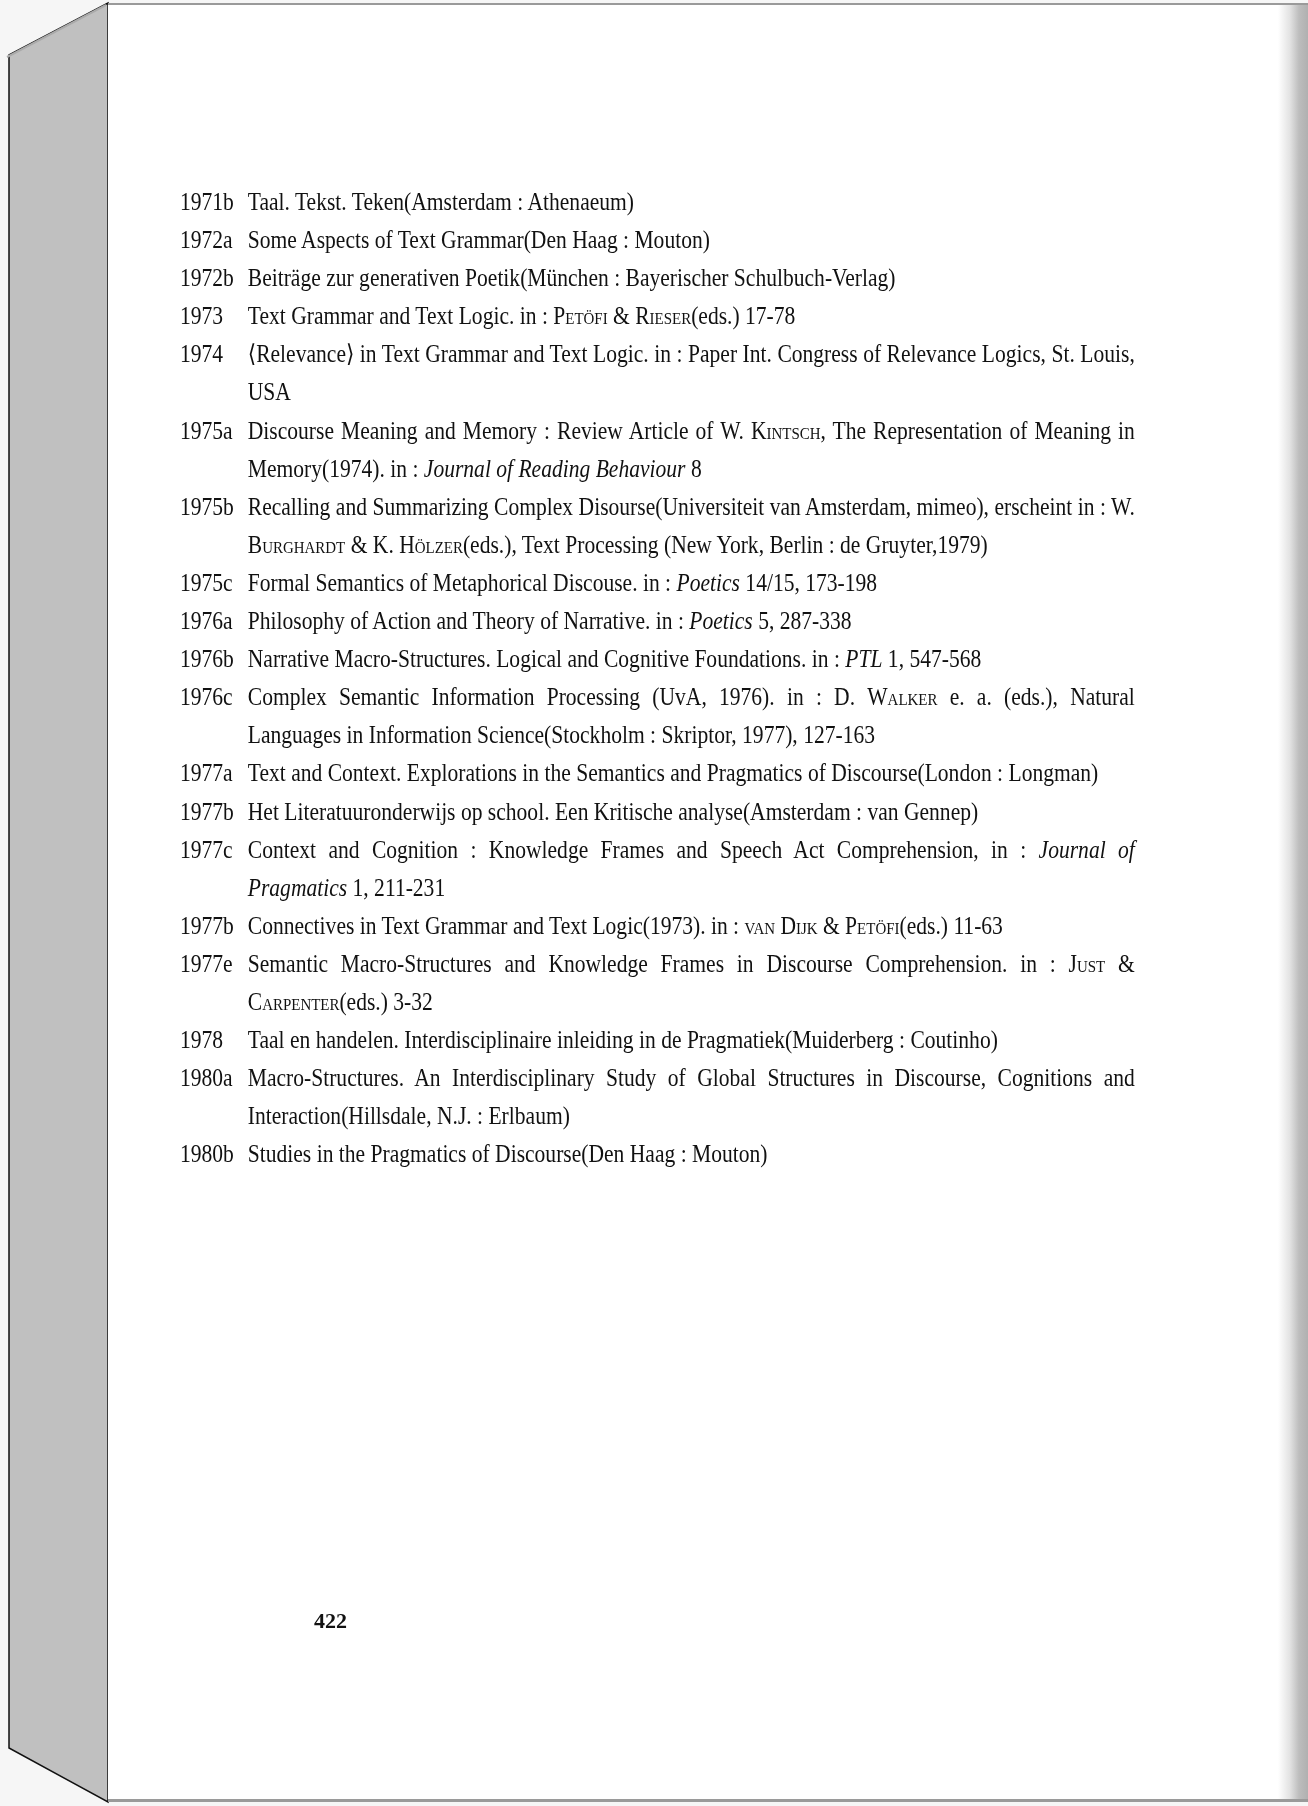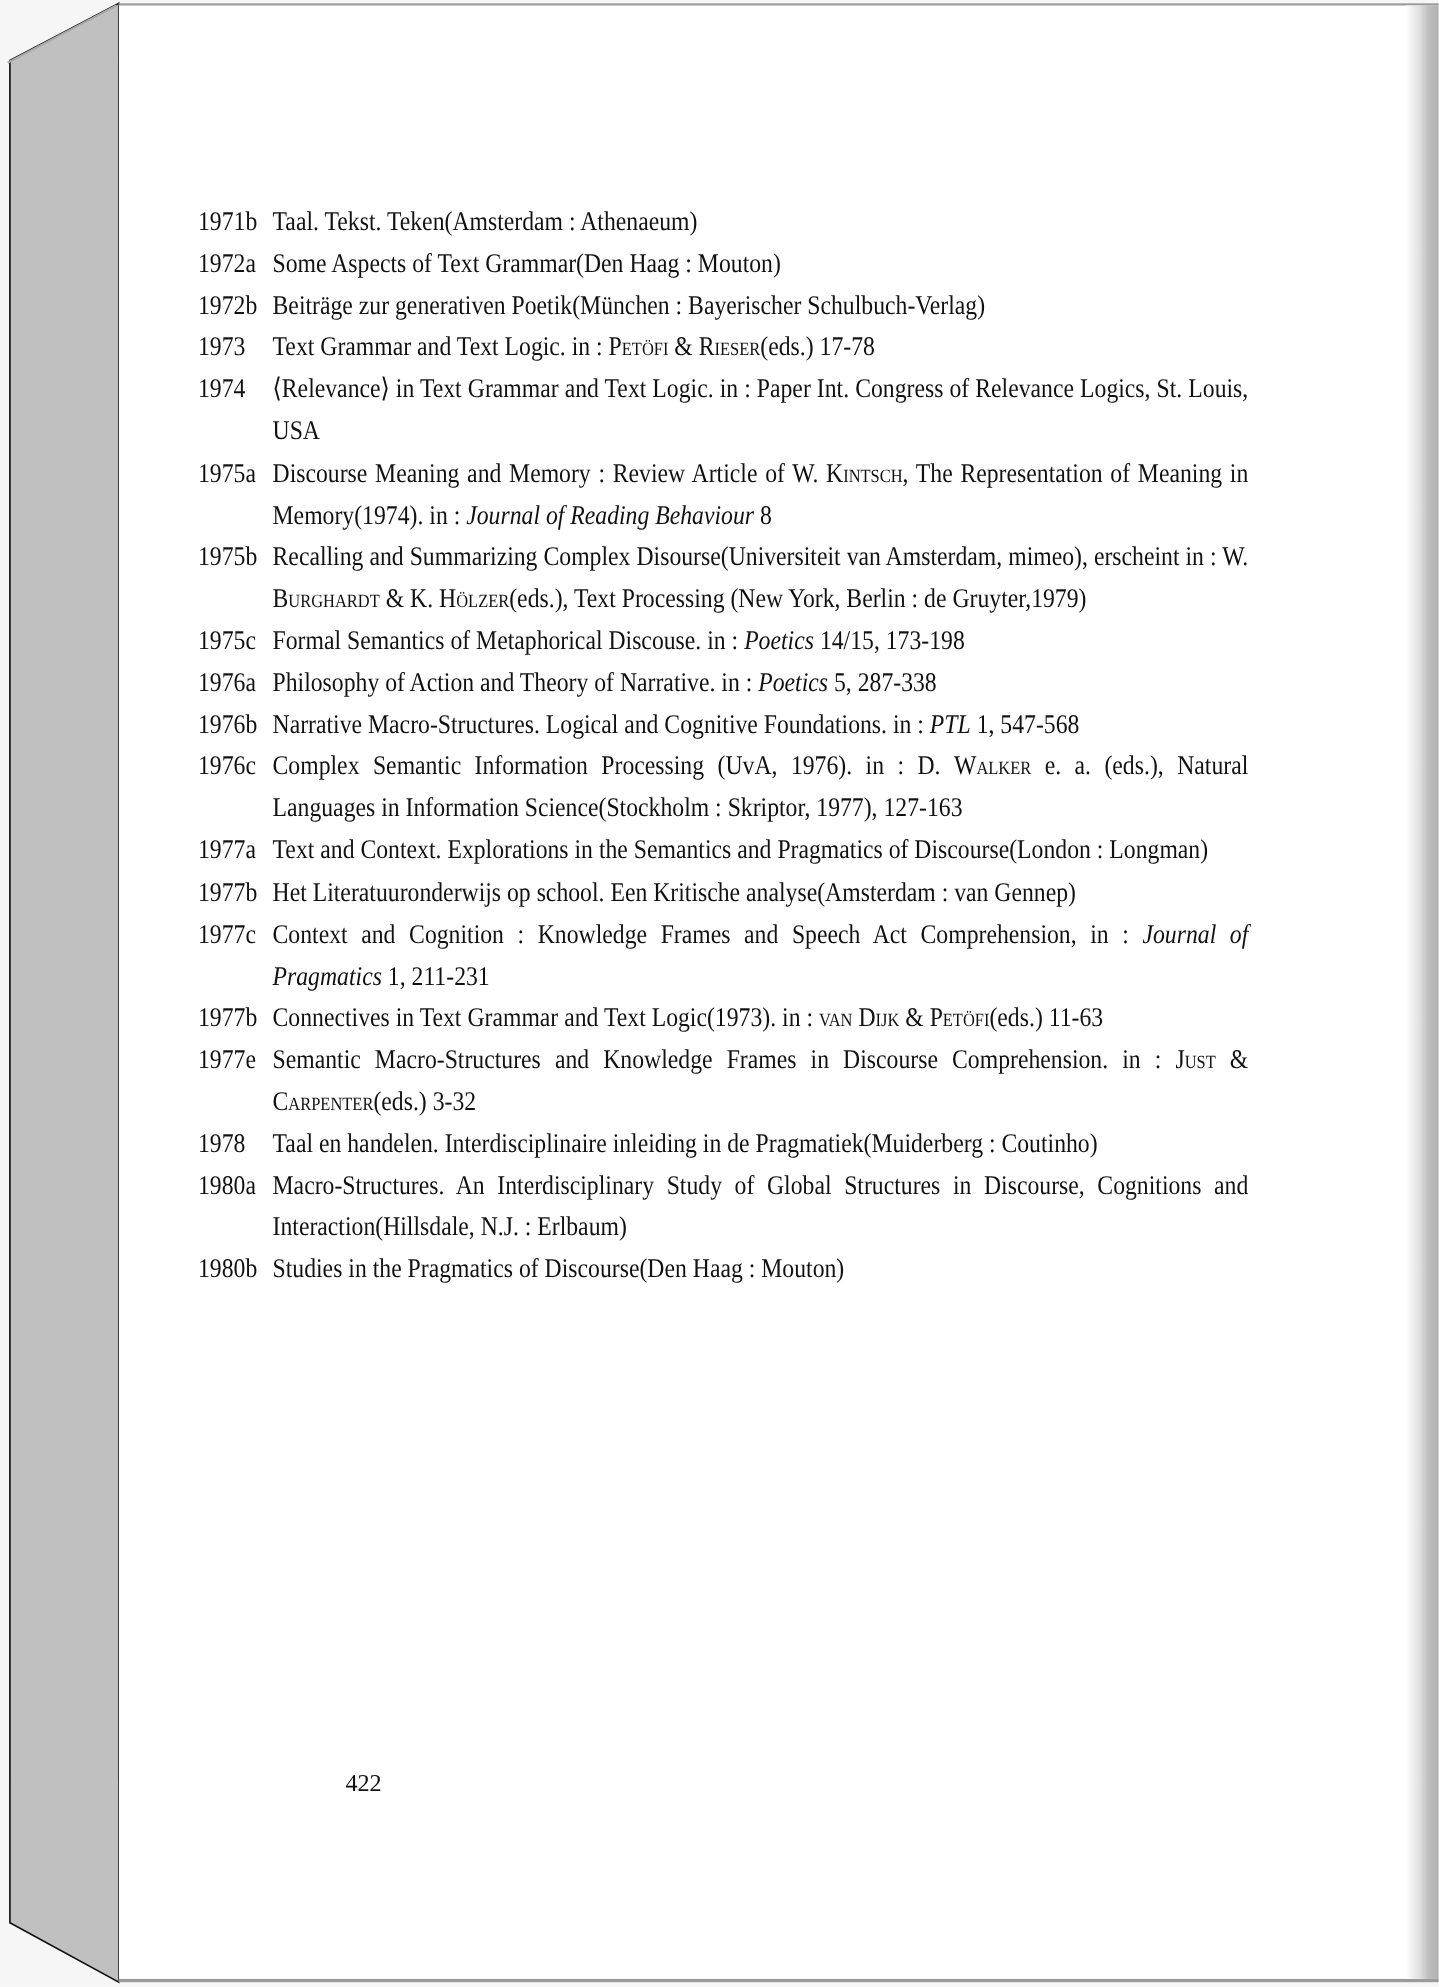--- a/index.html
+++ b/index.html
@@ -30,21 +30,21 @@
   }
   .entry { position:relative; padding-left:77px; }
   .entry .key {
     position:absolute; left:0; top:0; width:77px;
   }
   .entry .body { text-align:justify; text-align-last:left; }
   .sc { font-variant:small-caps; }
   .it { font-style:italic; }
   .pageno {
     position:absolute; left:314px; top:1608px;
-    font-size:22px; font-weight:normal; color:#111;
+    font-size:22px; font-weight:bold; color:#111;
   }
 </style>
 </head>
 <body>
 
 <svg class="spine" viewBox="0 0 1308 1806" width="1308" height="1806">
   <polygon points="9,55 108,3 108,1802 9,1748" fill="#c0c0c0" stroke="#111" stroke-width="1.5"></polygon>
   <polyline points="7,57 106,5" fill="none" stroke="#aaa" stroke-width="2"></polyline>
 </svg>
 

